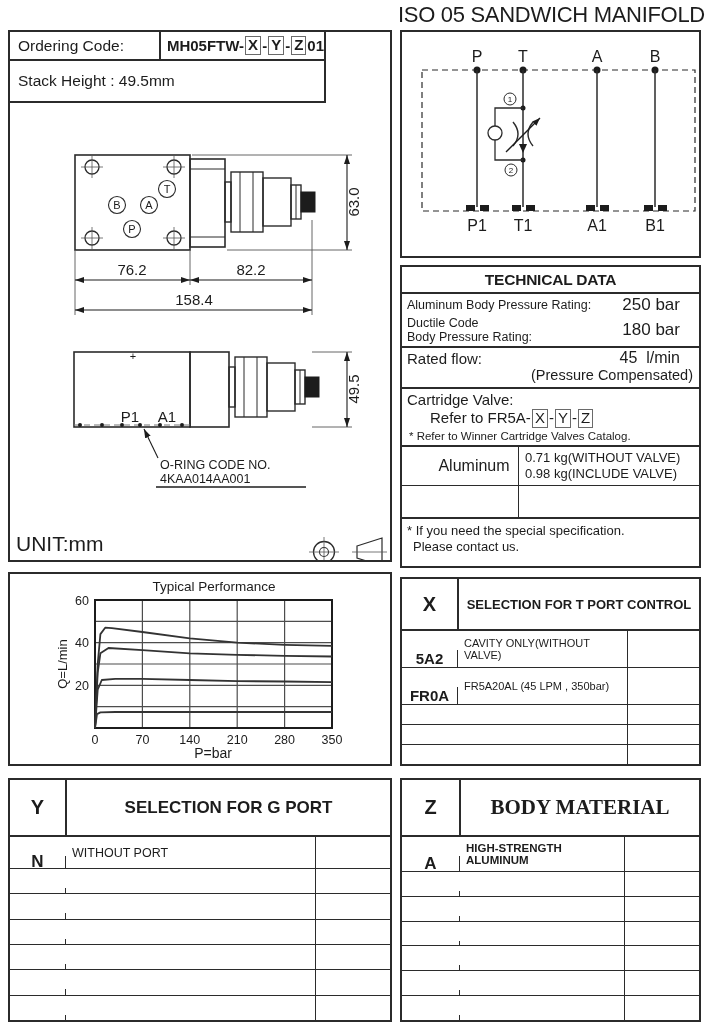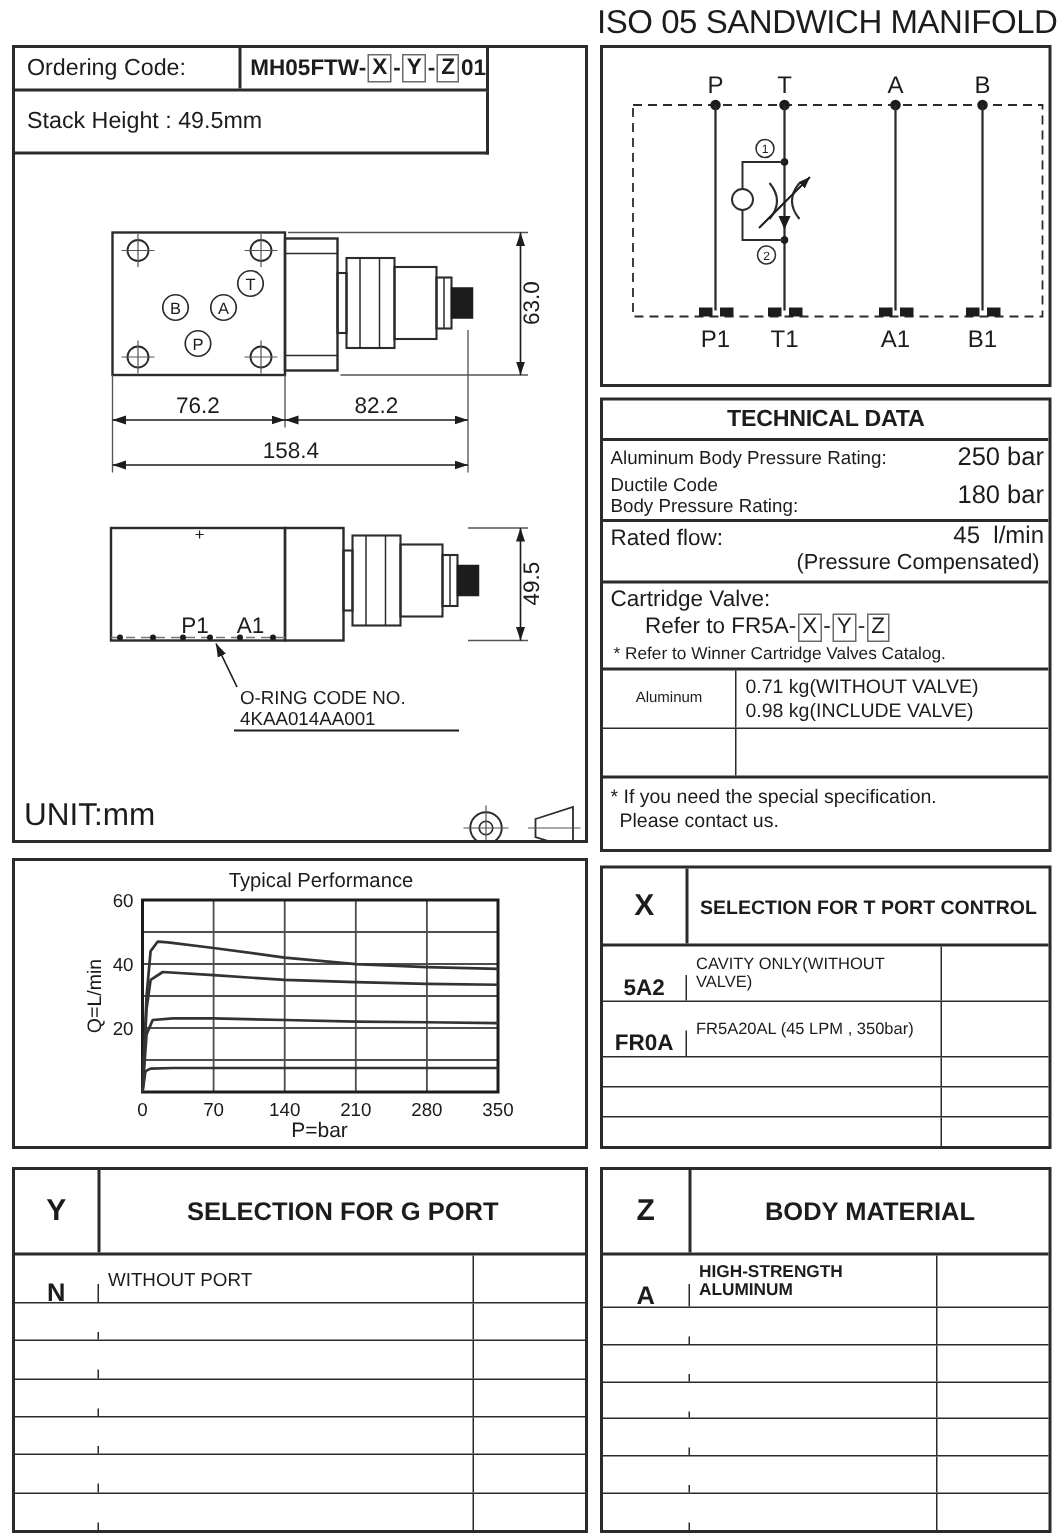--- a/index.html
+++ b/index.html
@@ -23,33 +23,33 @@
   .ord-label { width:146px; border-right:2px solid #2b2b2b; display:flex; align-items:center; padding-left:8px; font-size:15.5px; }
   .ord-value { flex:1; display:flex; align-items:center; padding-left:6px; font-size:15px; font-weight:700; white-space:nowrap; }
   .ord-row2 { left:0; top:29px; width:316px; height:42px; border-right:2px solid #2b2b2b; border-bottom:2px solid #2b2b2b; display:flex; align-items:center; padding-left:8px; font-size:15.5px; }
   .codebox { display:inline-block; border:1.5px solid #6a6a6a; padding:0 2px; margin:0 1px; line-height:1.1; }
 
   .unit-label { left:6px; bottom:4px; font-size:21px; }
 
   
   .tech { left:400px; top:265px; width:301px; height:303px; font-size:12.5px; overflow:hidden; }
   .tech-title { text-align:center; font-weight:700; font-size:15.5px; padding:4px 0 3px; border-bottom:2px solid #2b2b2b; letter-spacing:-0.2px; }
-  .tech-row { display:flex; justify-content:space-between; align-items:center; padding:1px 3px 0 5px; }
+  .tech-row { display:flex; justify-content:space-between; align-items:center; padding:1px 19px 0 5px; }
   .tech-label { font-size:12.5px; }
   .tech-value { font-size:17px; white-space:nowrap; }
   .tech-rule { border-top:2px solid #2b2b2b; margin:2px 0 0 0; }
   .flow-label { font-size:15px; }
   .flow-note { text-align:right; font-size:14.5px; padding:0 6px 2px 0; }
   .cart-line1 { font-size:15px; padding:2px 0 0 5px; }
   .cart-line2 { font-size:15px; padding:1px 0 0 28px; }
   .cart-note { font-size:11.5px; padding:2px 0 3px 7px; }
   .wt-table { border-top:2px solid #2b2b2b; border-bottom:2px solid #2b2b2b; }
   .wt-row { display:flex; border-bottom:1.5px solid #2b2b2b; }
   .wt-row:last-child { border-bottom:none; }
-  .wt-c1 { width:88px; border-right:1.5px solid #2b2b2b; display:flex; align-items:center; justify-content:center; font-size:10px; }
+  .wt-c1 { width:88px; border-right:1.5px solid #2b2b2b; display:flex; align-items:center; justify-content:center; font-size:16px;margin-left:28px; }
   .wt-c2 { flex:1; padding:3px 0 3px 6px; font-size:13px; line-height:1.25; }
   .wt-row.empty { height:31px; }
   .tech-footer { font-size:13px; padding:4px 0 0 5px; line-height:1.2; }
 
   
   .chartbox { left:8px; top:572px; width:384px; height:194px; }
 
   
   .sel { display:flex; flex-direction:column; }
   .sel-head { display:flex; border-bottom:2px solid #2b2b2b; }
@@ -76,21 +76,21 @@
   .ytab .t  { font-size:17px; }
   .ytab .sel-row { flex:1; }
   .ytab .sel-row.first { flex:none; height:31px; }
   .ytab .c1 { width:55px; font-size:17px; }
   .ytab .c2 { font-size:12.5px; }
   .ytab .c3 { width:74px; }
 
   .ztab { left:400px; top:778px; width:301px; height:244px; }
   .ztab .sel-head { height:55px; }
   .ztab .k  { width:57px; }
-  .ztab .t  { font-size:17px; }
+  .ztab .t  { font-size:21px;font-family:Liberation Serif, serif; }
   .ztab .sel-row { flex:1; }
   .ztab .sel-row.first { flex:none; height:34px; }
   .ztab .c1 { width:57px; font-size:17px; }
   .ztab .c2 { font-size:11.5px; font-weight:700; }
   .ztab .c3 { width:74px; }
 
   svg { display:block; }
   svg text { font-family:"Liberation Sans", sans-serif; fill:#1c1c1c; }
 </style>
 </head>

